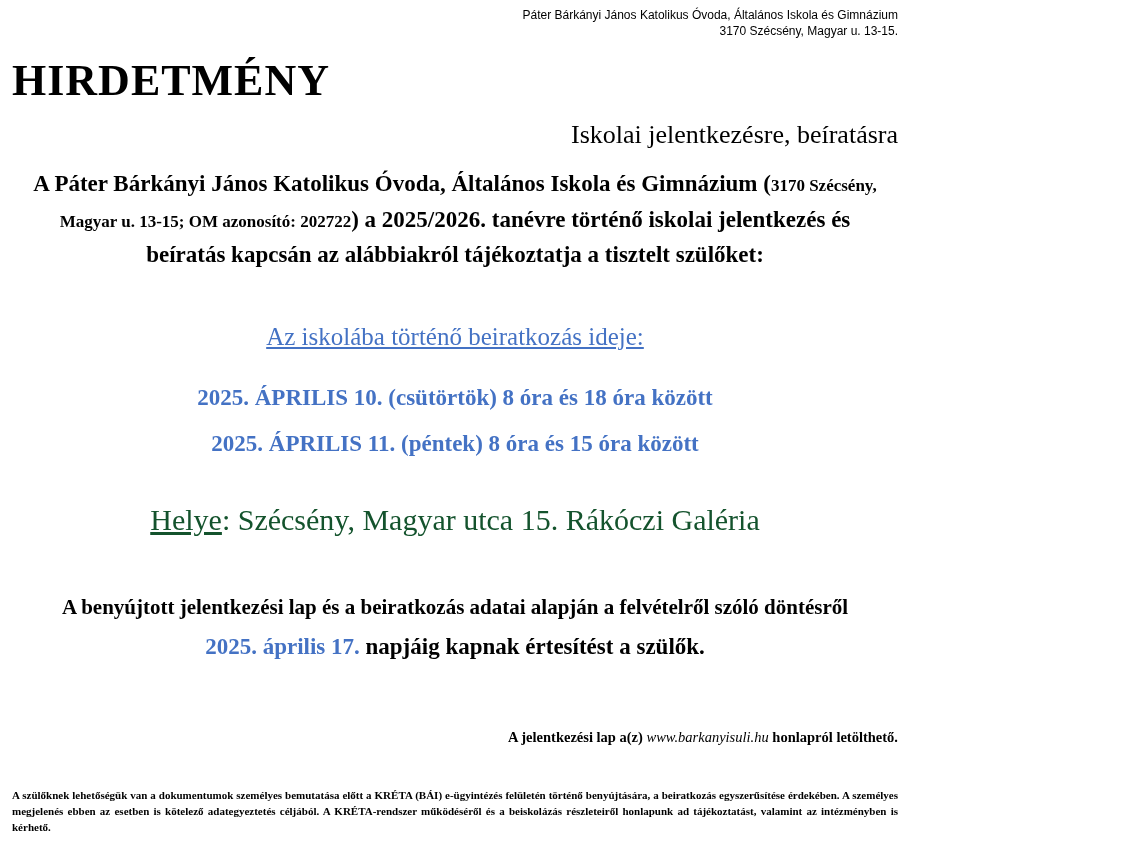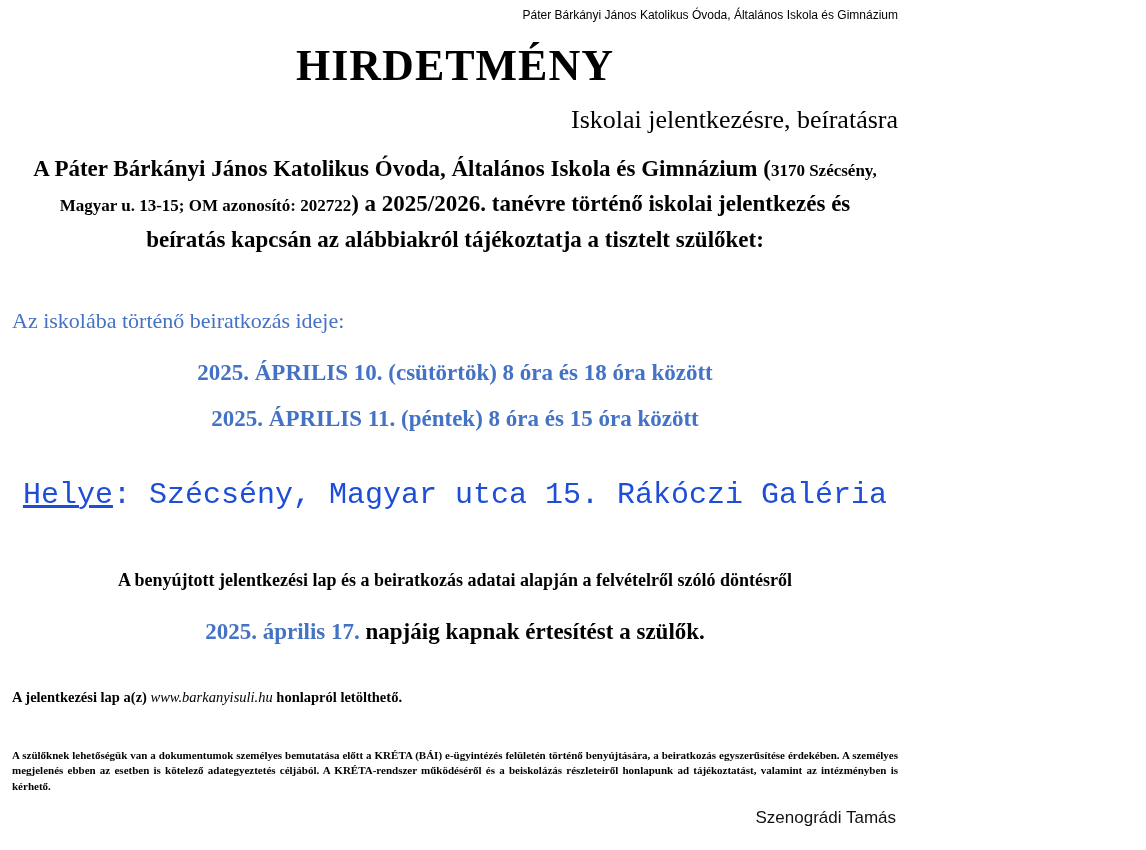--- a/index.html
+++ b/index.html
@@ -22,21 +22,20 @@
   .letterhead {
     text-align: right;
     font-family: "Liberation Sans", sans-serif;
     font-size: 12px;
     line-height: 1.3;
     color: #000;
   }
 
   .doc-title {
     margin-top: 16px;
-    text-align: center;
     font-size: 44px;
     font-weight: bold;
     letter-spacing: 1px;
   }
 
   .doc-subtitle {
     margin-top: 14px;
     text-align: right;
     font-size: 26px;
     font-weight: normal;
@@ -49,57 +48,59 @@
     font-size: 23px;
     font-weight: bold;
     line-height: 1.55;
   }
   .intro .small-detail {
     font-size: 17px;
   }
 
   .enroll-heading {
     margin-top: 50px;
-    font-size: 22px;
+    text-align: center;
+    font-size: 25px;
+    text-decoration: underline;
   }
 
   .enroll-date {
     text-align: center;
     font-size: 23px;
     font-weight: bold;
   }
-  .enroll-date.first { margin-top: 26px; }
+  .enroll-date.first { margin-top: 34px; }
   .enroll-date.second { margin-top: 20px; }
 
   .location-line {
     margin-top: 46px;
     text-align: center;
     font-size: 30px;
     font-weight: normal;
   }
   .location-line .loc-label { text-decoration: underline; }
 
   .decision-line1 {
     margin-top: 58px;
     text-align: center;
-    font-size: 18px;
+    font-size: 21px;
     font-weight: bold;
   }
   .decision-line2 {
-    margin-top: 28px;
+    margin-top: 14px;
     text-align: center;
     font-size: 23px;
     font-weight: bold;
   }
 
   .download-note {
-    margin-top: 44px;
+    margin-top: 69px;
     font-size: 14.5px;
     font-weight: bold;
-    text-align: left;
+    text-align: right;
   }
   .download-note .url {
     font-style: italic;
     font-weight: normal;
   }
 
   .kreta-note {
     margin-top: 42px;
     font-size: 11px;
     font-weight: bold;
@@ -117,36 +118,37 @@
     padding-right: 2px;
   }
 </style>
 </head>
 <body>
 
 <div class="page">
 
   <div class="letterhead">
     <div>Páter Bárkányi János Katolikus Óvoda, Általános Iskola és Gimnázium</div>
+    <div>3170 Szécsény, Magyar u. 13-15.</div>
   </div>
 
   <div class="doc-title">HIRDETMÉNY</div>
 
   <div class="doc-subtitle">Iskolai jelentkezésre, beíratásra</div>
 
   <div class="intro">
     <span>A Páter Bárkányi János Katolikus Óvoda, Általános Iskola és Gimnázium (</span><span class="small-detail">3170 Szécsény, Magyar u. 13-15; OM azonosító: 202722</span><span>) a 2025/2026. tanévre történő iskolai jelentkezés és beíratás kapcsán az alábbiakról tájékoztatja a tisztelt szülőket:</span>
   </div>
 
   <div class="enroll-heading accent" style="color: rgb(68, 114, 196);">Az iskolába történő beiratkozás ideje:</div>
 
   <div class="enroll-date first accent" style="color: rgb(68, 114, 196);">2025. ÁPRILIS 10. (csütörtök) 8 óra és 18 óra között</div>
   <div class="enroll-date second accent" style="color: rgb(68, 114, 196);">2025. ÁPRILIS 11. (péntek) 8 óra és 15 óra között</div>
 
-  <div class="location-line accent" style="color: #1d4ed8; font-family: Liberation Mono, monospace;">
+  <div class="location-line accent" style="color: #14532d;">
     <span class="loc-label">Helye</span><span>: </span><span>Szécsény, Magyar utca 15. Rákóczi Galéria</span>
   </div>
 
   <div class="decision-line1">A benyújtott jelentkezési lap és a beiratkozás adatai alapján a felvételről szóló döntésről</div>
   <div class="decision-line2">
     <span class="accent" style="color: rgb(68, 114, 196);">2025. április 17.</span><span> napjáig kapnak értesítést a szülők.</span>
   </div>
 
   <div class="download-note">
     <span>A jelentkezési lap a(z) </span><span class="url">www.barkanyisuli.hu</span><span> honlapról letölthető.</span>

